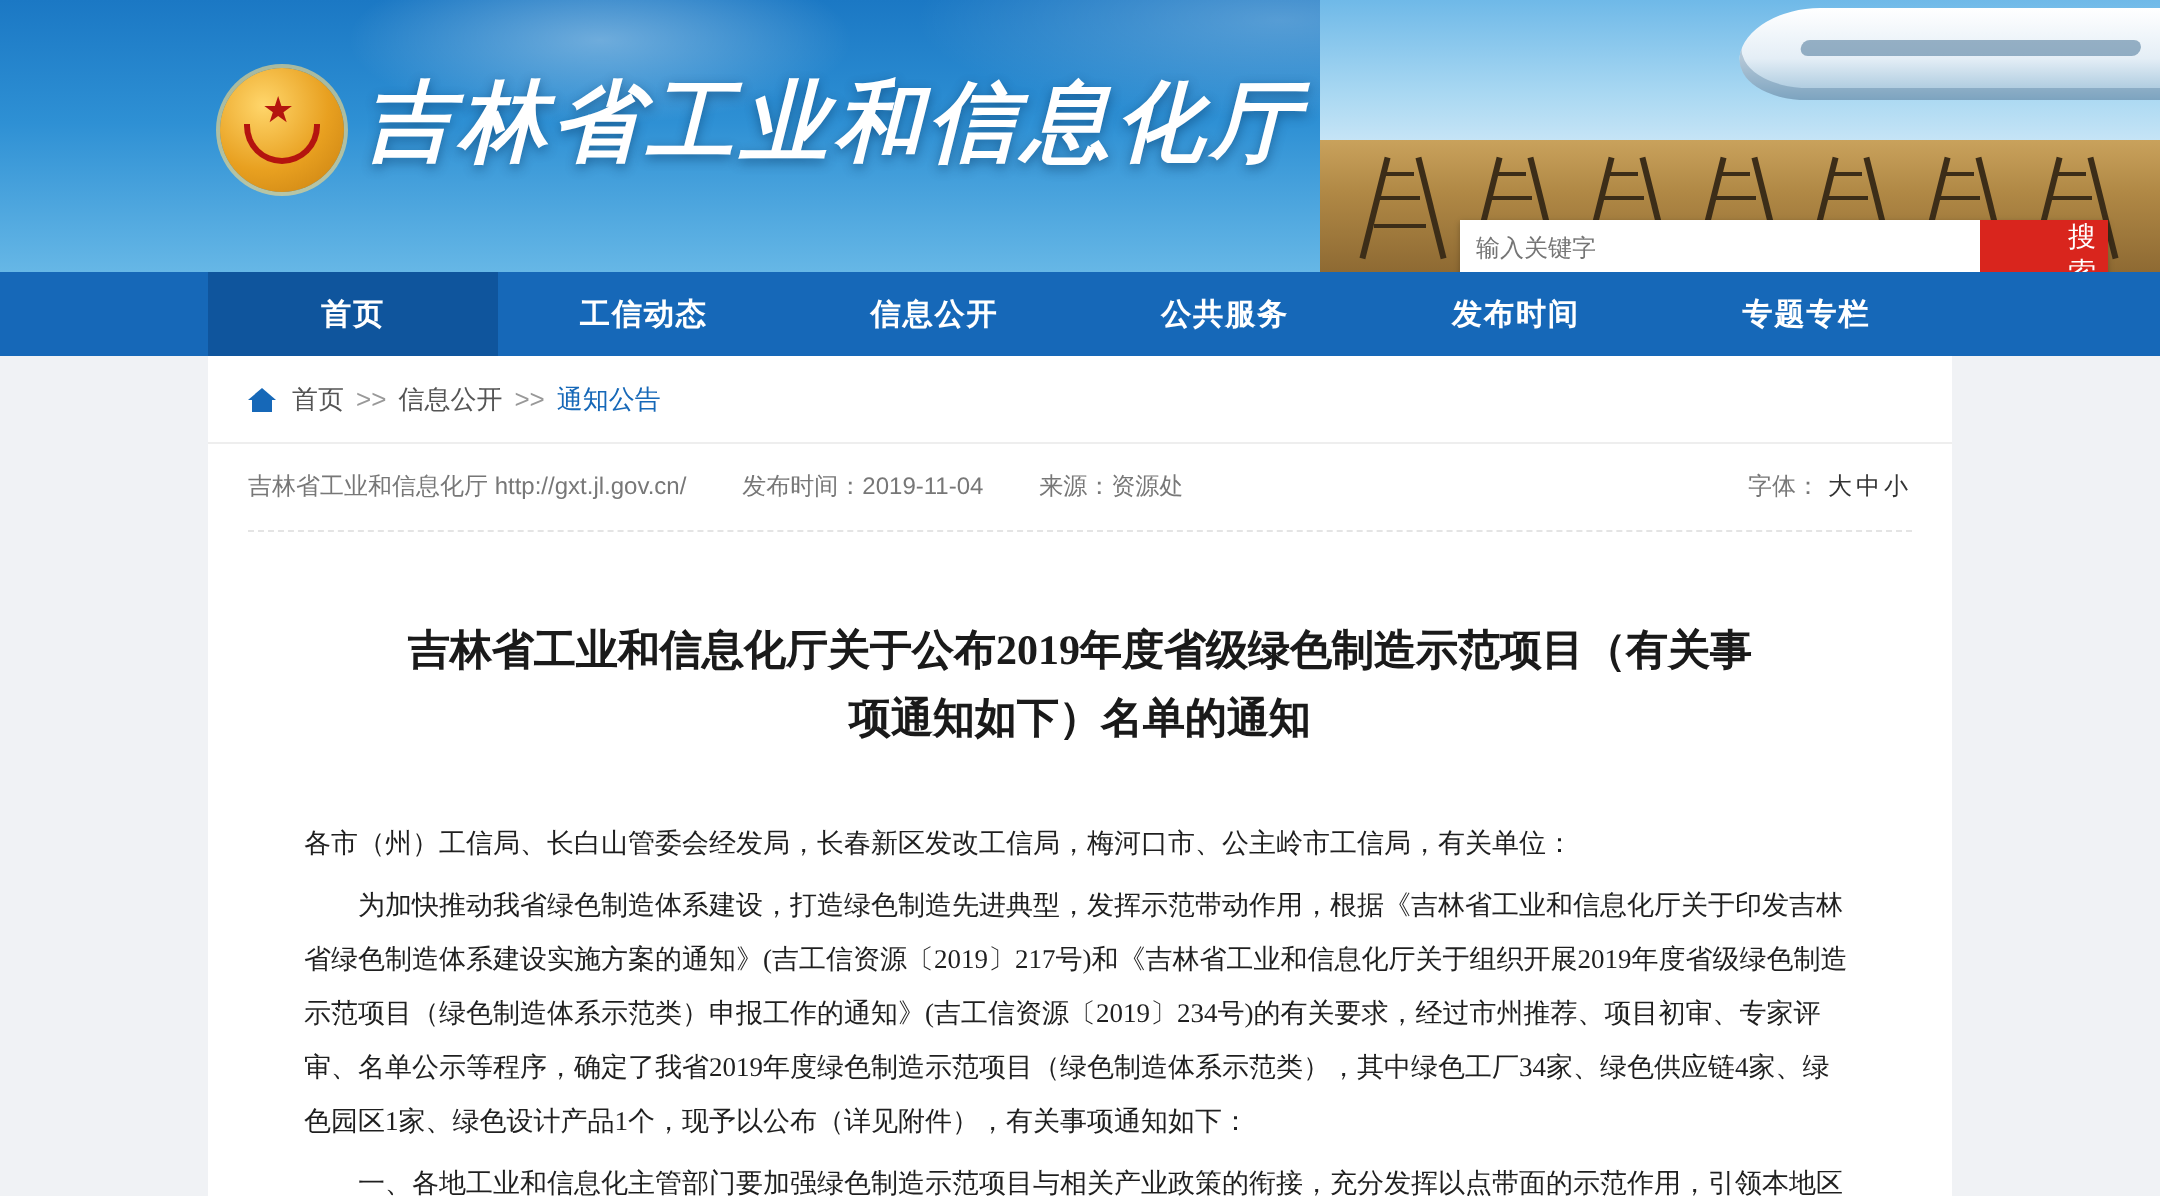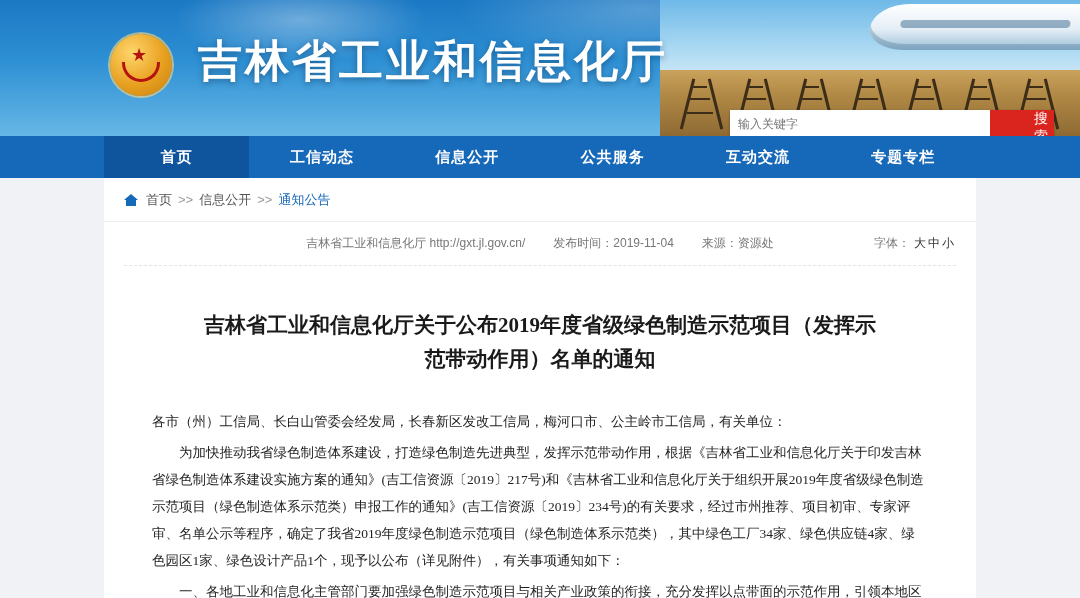--- a/index.html
+++ b/index.html
@@ -102,27 +102,28 @@
   }
   .emblem .gear {
     position: absolute; left: 18px; top: 34px;
     width: 38px; height: 20px;
     border-radius: 0 0 19px 19px;
     border: 3px solid #b4140f;
     border-top: none;
   }
   .banner-title {
     position: absolute;
-    left: 198px; top: 32px;
+    left: 182px; top: 32px;
     font-size: 44px;
     font-weight: bold;
     color: #ffffff;
     letter-spacing: 3px;
     text-shadow: 0 2px 6px rgba(0,40,80,0.45);
     font-family: "Liberation Serif", serif;
+    font-style: italic;
   }
 
   
   .search-wrap {
     position: absolute;
     right: 26px; top: 110px;
     display: flex;
     align-items: stretch;
     height: 28px;
     box-shadow: 0 1px 3px rgba(0,0,0,0.25);
@@ -214,21 +215,21 @@
     width: 10px; height: 6px;
     background: #1668b8;
   }
   .crumb a { color: #555; text-decoration: none; cursor: pointer; }
   .crumb .sep { margin: 0 6px; color: #999; }
   .crumb .cur { color: #1668b8; cursor: pointer; }
 
   .meta {
     display: flex;
     align-items: center;
-    justify-content: center;
+    justify-content: flex-start;
     gap: 28px;
     height: 44px;
     font-size: 12px;
     color: #777;
     position: relative;
     border-bottom: 1px dashed #e4e4e4;
     margin: 0 20px;
   }
   .meta .fontsize {
     position: absolute;
@@ -333,21 +334,21 @@
       <input class="search-input" type="text" placeholder="输入关键字" style="">
       <button class="search-btn">搜 索</button>
     </div>
   </div>
 
   <div class="nav">
     <div class="nav-item active">首页</div>
     <div class="nav-item">工信动态</div>
     <div class="nav-item">信息公开</div>
     <div class="nav-item">公共服务</div>
-    <div class="nav-item">互动交流</div>
+    <div class="nav-item">发布时间</div>
     <div class="nav-item">专题专栏</div>
   </div>
 
   <div class="content-outer">
     <div class="card">
 
       <div class="crumb">
         <span class="home-icon"></span>
         <a>首页</a>
         <span class="sep">&gt;&gt;</span>
@@ -358,21 +359,21 @@
 
       <div class="meta">
         <span>吉林省工业和信息化厅 http://gxt.jl.gov.cn/</span>
         <span>发布时间：2019-11-04</span>
         <span>来源：资源处</span>
         <span class="fontsize">
           <span>字体：</span><b>大中小</b>
         </span>
       </div>
 
-      <div class="doc-title">吉林省工业和信息化厅关于公布2019年度省级绿色制造示范项目（发挥示范带动作用）名单的通知</div>
+      <div class="doc-title">吉林省工业和信息化厅关于公布2019年度省级绿色制造示范项目（有关事项通知如下）名单的通知</div>
 
       <div class="doc-body">
         <p>各市（州）工信局、长白山管委会经发局，长春新区发改工信局，梅河口市、公主岭市工信局，有关单位：</p>
         <p class="indent">为加快推动我省绿色制造体系建设，打造绿色制造先进典型，发挥示范带动作用，根据《吉林省工业和信息化厅关于印发吉林省绿色制造体系建设实施方案的通知》(吉工信资源〔2019〕217号)和《吉林省工业和信息化厅关于组织开展2019年度省级绿色制造示范项目（绿色制造体系示范类）申报工作的通知》(吉工信资源〔2019〕234号)的有关要求，经过市州推荐、项目初审、专家评审、名单公示等程序，确定了我省2019年度绿色制造示范项目（绿色制造体系示范类），其中绿色工厂34家、绿色供应链4家、绿色园区1家、绿色设计产品1个，现予以公布（详见附件），有关事项通知如下：</p>
         <p class="indent">一、各地工业和信息化主管部门要加强绿色制造示范项目与相关产业政策的衔接，充分发挥以点带面的示范作用，引领本地区制造业绿色转型。鼓励各地发布本地区绿色制造名单，择优向我厅推荐，并研究出台配套支持政策，积极营造有利于全面推行绿色制造的政策环境。</p>
 
       </div>
 
     </div>
   </div>

